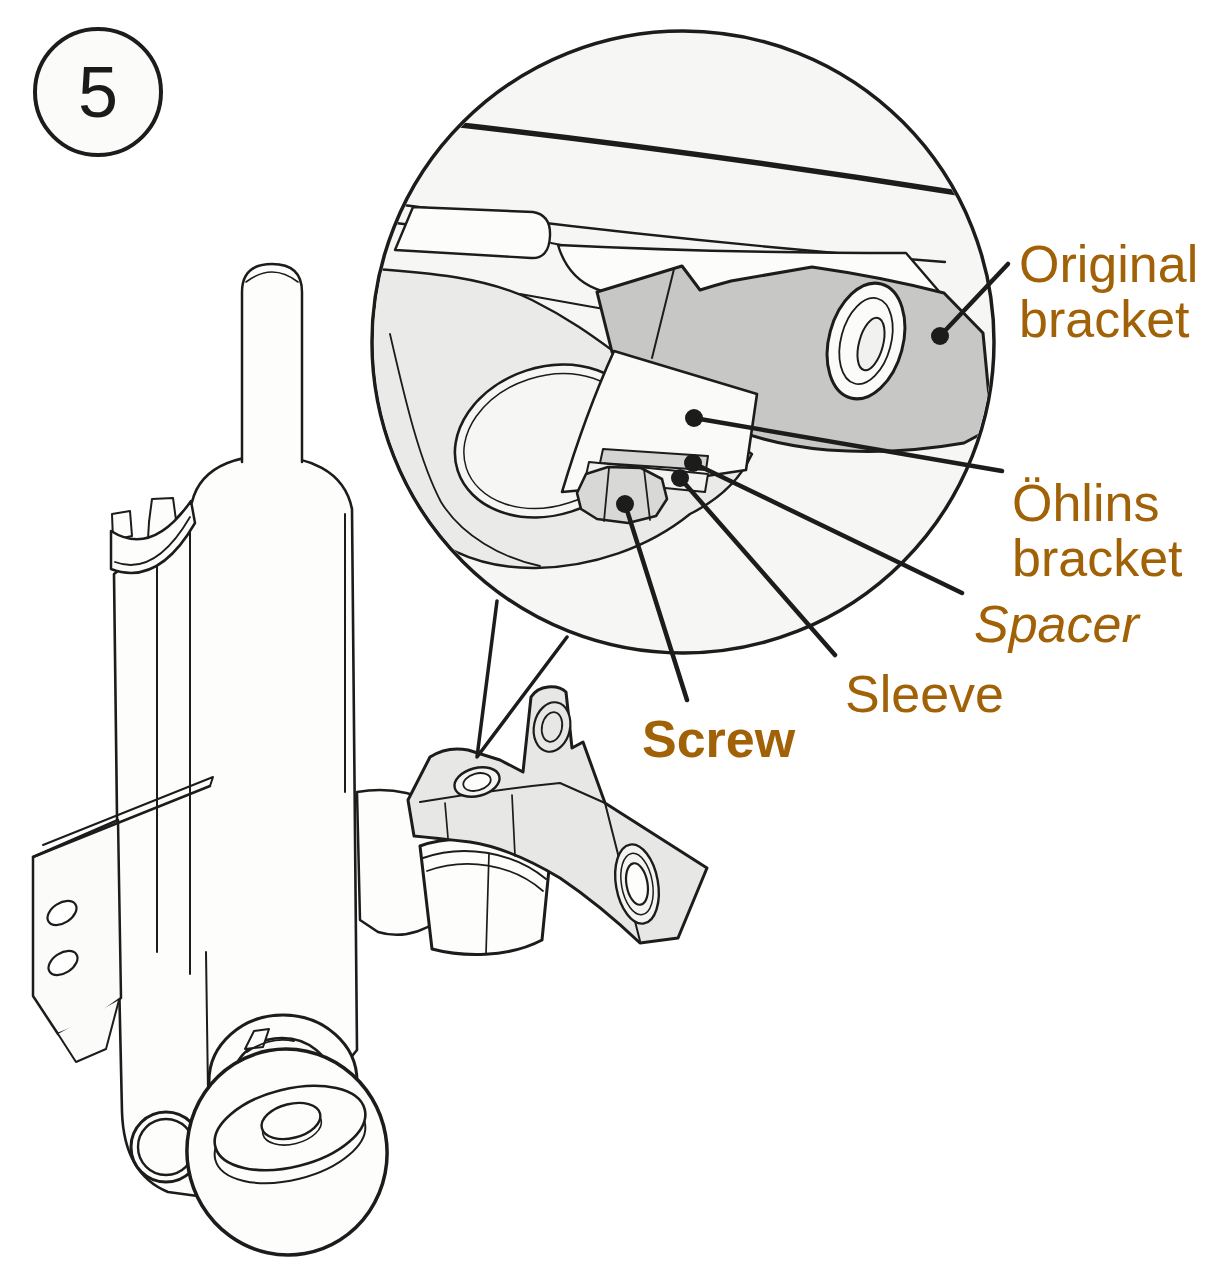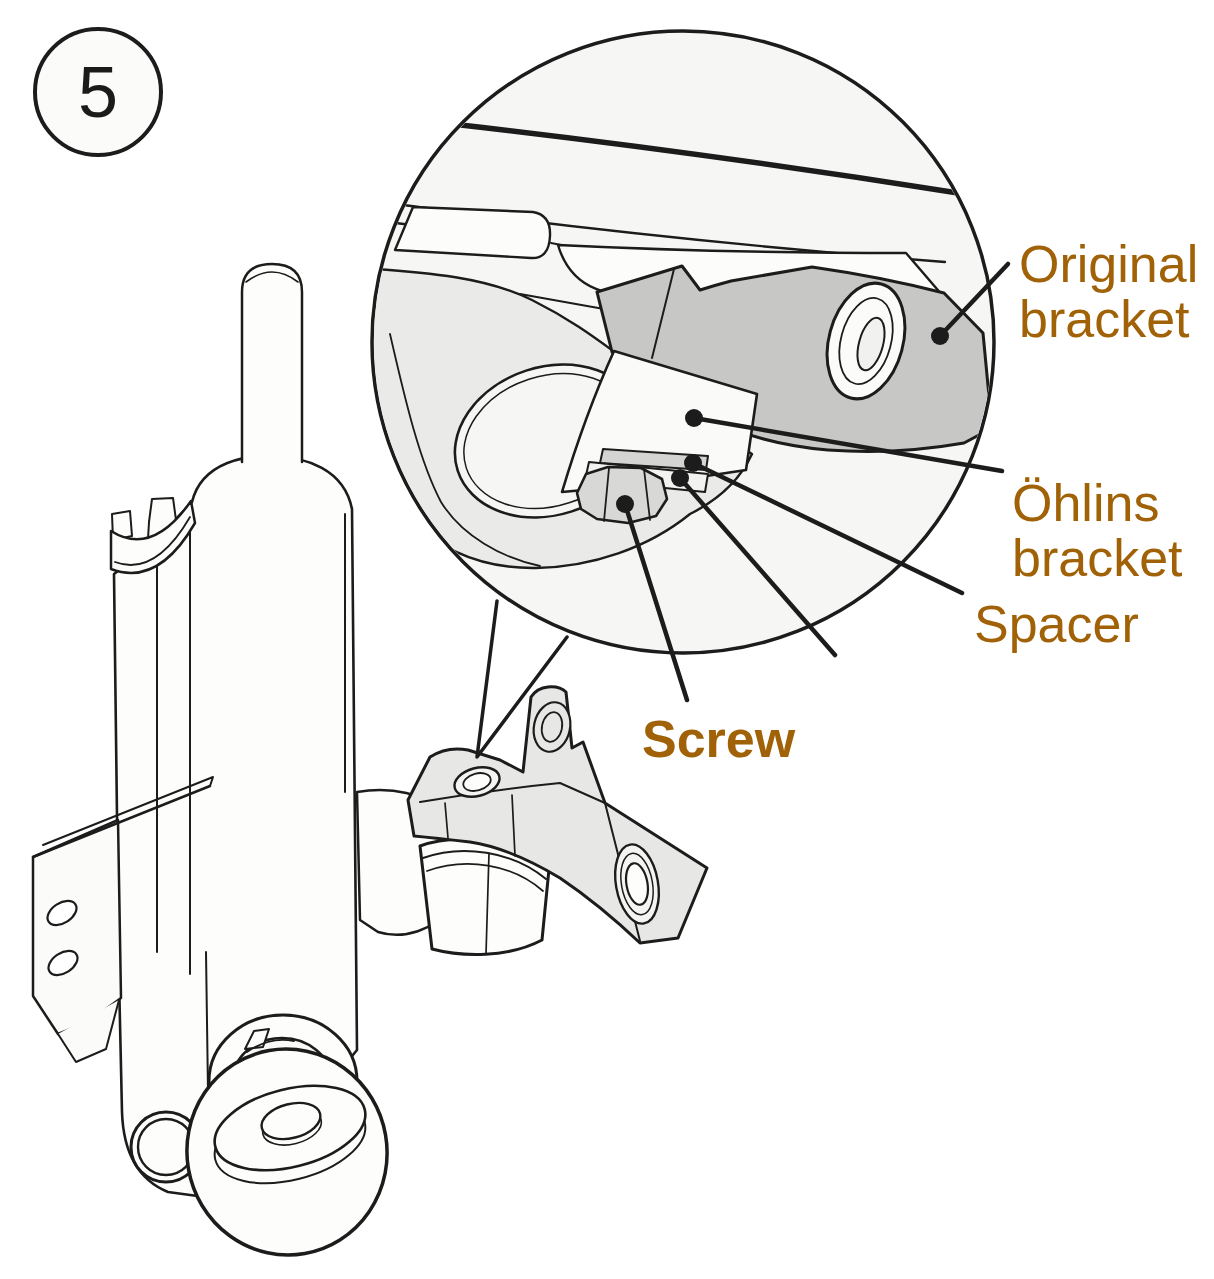--- a/index.html
+++ b/index.html
@@ -16,21 +16,21 @@
     font-size:52px;
     line-height:55px;
     font-weight:400;
     color:#a16207;
     white-space:nowrap;
     letter-spacing:0px;
   }
   .part-label span{display:block;}
   #lbl-original{left:1019px;top:237px;}
   #lbl-ohlins{left:1012px;top:429px;margin-top:47px;}
-  #lbl-spacer{left:974px;top:597px;}
+  #lbl-spacer{left:974px;top:597px;font-style:italic;}
   #lbl-sleeve{left:845px;top:667px;}
   #lbl-screw{left:642px;top:712px;font-weight:bold;}
   #step-number{
     position:absolute;left:35px;top:29px;width:126px;height:126px;
     display:flex;align-items:center;justify-content:center;
     font-size:72px;color:#1b1b19;
   }
 </style>
 </head>
 <body>
@@ -188,17 +188,20 @@
     <span>Original</span>
     <span>bracket</span>
   </div>
   <div class="part-label" id="lbl-ohlins">
     <span>Öhlins</span>
     <span>bracket</span>
   </div>
   <div class="part-label" id="lbl-spacer">
     <span>Spacer</span>
   </div>
+  <div class="part-label" id="lbl-sleeve">
+    <span>Sleeve</span>
+  </div>
   <div class="part-label" id="lbl-screw">
     <span>Screw</span>
   </div>
 
 </div>
 
 </body></html>

